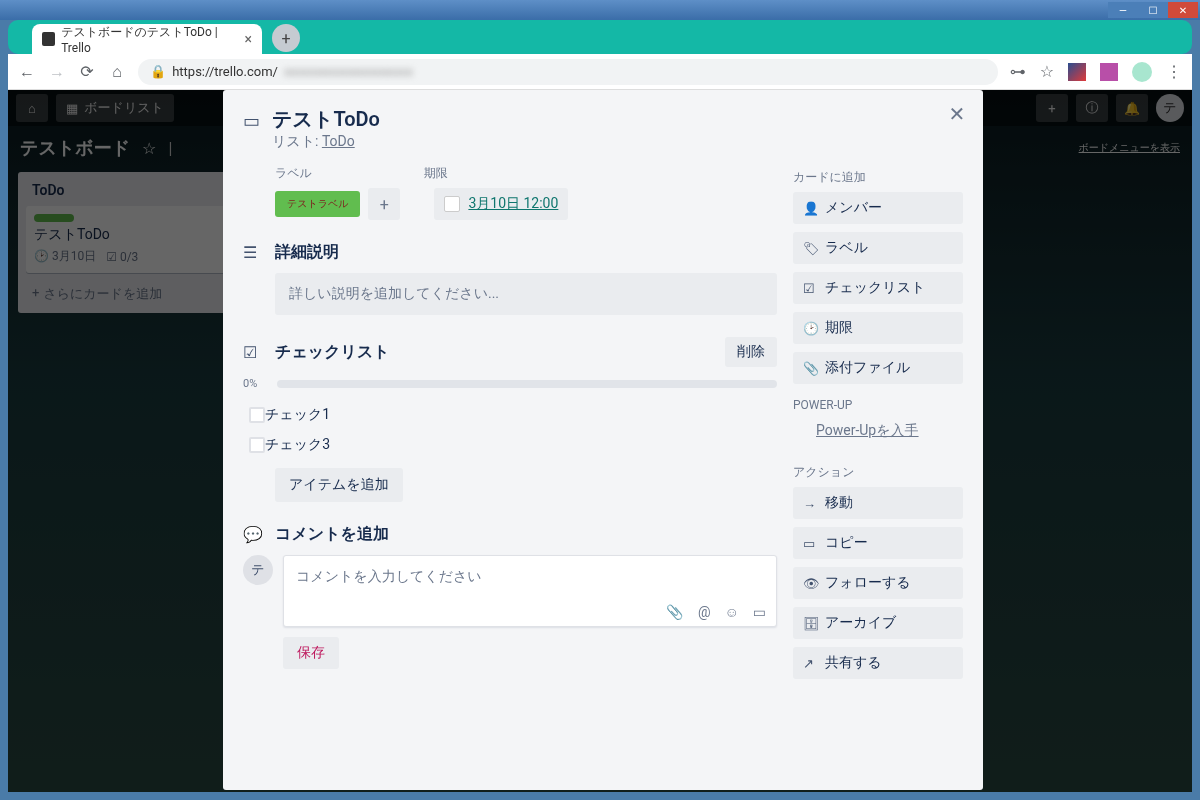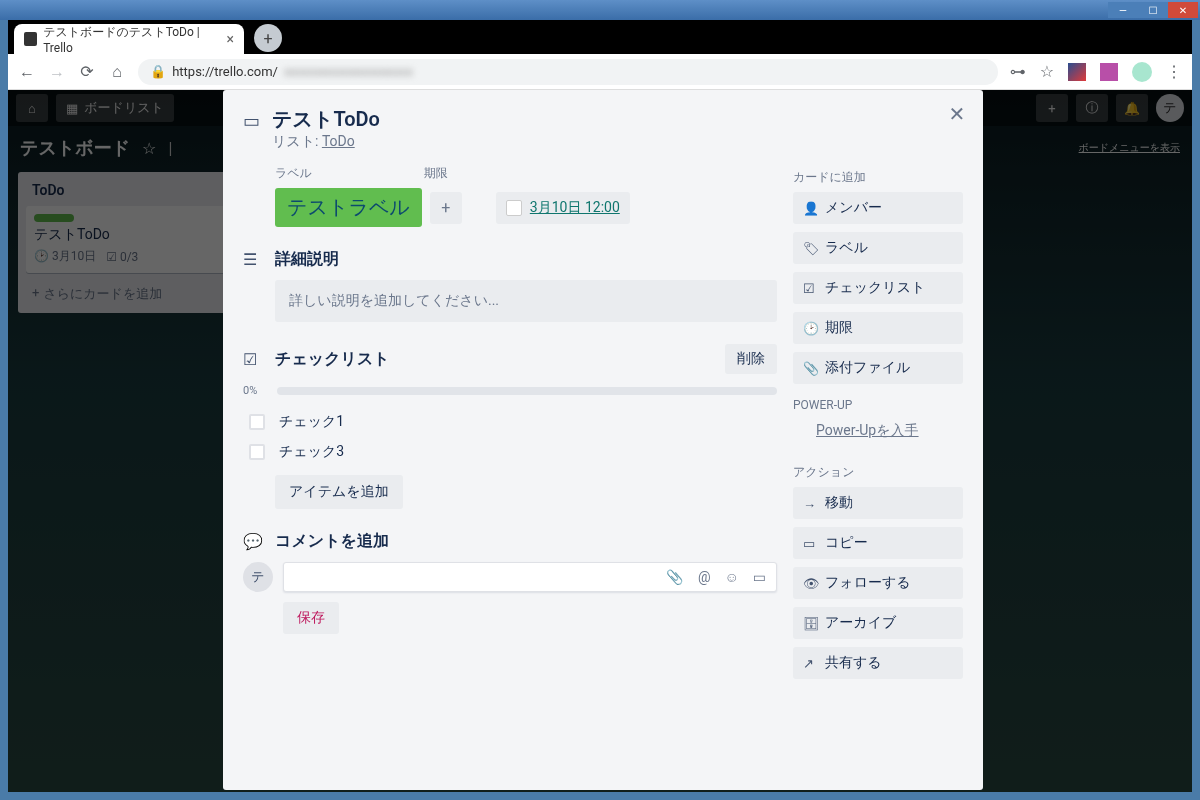--- a/index.html
+++ b/index.html
@@ -6,21 +6,21 @@
 body { width: 1200px; height: 800px; overflow: hidden; background: #4a7ba8; position: relative; }
 
 
 .window-frame { position: absolute; top: 0; left: 0; right: 0; height: 20px; background: linear-gradient(180deg,#5e8fc7,#3a6da8); display: flex; justify-content: flex-end; align-items: center; gap: 0; padding: 0 2px; }
 .win-btn { width: 30px; height: 16px; display: flex; align-items: center; justify-content: center; font-size: 10px; color: #fff; cursor: pointer; }
 .win-min { background:#4b7fb8; }
 .win-max { background:#4b7fb8; }
 .win-close { background:#d04a3a; }
 
 
-.tab-strip { position: absolute; top: 20px; left: 8px; right: 8px; height: 34px; background: #000000; display: flex; align-items: flex-end; padding: 0 6px; }
+.tab-strip { position: absolute; top: 20px; left: 8px; right: 8px; height: 34px; background: #14b8a6; display: flex; align-items: flex-end; padding: 0 24px; border-radius: 10px; }
 .tab { background: #fff; border-radius: 8px 8px 0 0; height: 30px; width: 230px; display: flex; align-items: center; padding: 0 10px; font-size: 12px; color: #333; gap: 6px; }
 .tab-favicon { width: 14px; height: 14px; background: #333; border-radius: 2px; }
 .tab-close { margin-left: auto; font-size: 14px; color: #666; }
 .new-tab { width: 28px; height: 28px; border-radius: 50%; background: #c5cbd1; display: flex; align-items: center; justify-content: center; font-size: 16px; color: #444; margin-left: 10px; margin-bottom: 2px; cursor:pointer; }
 
 
 .addr-bar { position: absolute; top: 54px; left: 8px; right: 8px; height: 36px; background: #fff; display: flex; align-items: center; padding: 0 10px; gap: 12px; border-bottom: 1px solid #ddd; }
 .nav-icon { width: 18px; height: 18px; display: flex; align-items: center; justify-content: center; color: #5f6368; cursor:pointer; }
 .addr-input { flex: 1; height: 26px; background: #f1f3f4; border-radius: 13px; display: flex; align-items: center; padding: 0 12px; font-size: 13px; color: #333; gap: 6px; }
 .addr-right { display: flex; align-items: center; gap: 14px; color: #5f6368; }
@@ -58,37 +58,37 @@
 .mh-sub a { color: #6b778c; text-decoration: underline; }
 
 .modal-body { display: flex; gap: 16px; }
 .main-col { flex: 1; }
 .side-col { width: 170px; }
 
 .section { margin-bottom: 22px; }
 .sec-labels { display:flex; gap:40px; margin-bottom:6px; }
 .sec-label { font-size: 12px; color: #6b778c; }
 .label-row { display: flex; gap: 8px; align-items: center; }
-.label-chip { background: #61bd4f; color: #0c4a6e; padding: 6px 12px; border-radius: 3px; font-size: 20px; font-weight:500; }
+.label-chip { background: #61bd4f; color: #7f1d1d; padding: 6px 12px; border-radius: 3px; font-size: 10px; font-weight:500; }
 .label-add { width: 32px; height: 32px; background: #eaecef; border-radius: 3px; display:flex; align-items:center; justify-content:center; color:#6b778c; cursor:pointer; }
 .due-chip { background: #eaecef; padding: 0 10px; height: 32px; display:flex; align-items:center; gap:8px; border-radius:3px; }
 .due-check { width:16px; height:16px; background:#fff; border:1px solid #ccc; border-radius:2px; }
 .due-text { text-decoration: underline; color:#0f766e; font-size:14px; }
 
 .sec-head { display:flex; align-items:center; gap:12px; margin-bottom:10px; }
 .sec-head-icon { color:#42526e; width:20px; font-size:16px; }
 .sec-head-title { font-size:16px; font-weight:600; color:#172b4d; }
 .desc-box { background:#eaecef; border-radius:3px; padding:12px 14px; color:#6b778c; font-size:14px; margin-left:32px; cursor:pointer; }
 
 .checklist-head { display:flex; align-items:center; }
 .delete-btn { margin-left:auto; background:#eaecef; border-radius:3px; padding:6px 12px; font-size:14px; color:#172b4d; cursor:pointer; }
 .progress-row { display:flex; align-items:center; gap:8px; margin:4px 0 10px; }
 .progress-pct { font-size:11px; color:#6b778c; width:26px; }
 .progress-bar { flex:1; height:8px; background:#e1e4e9; border-radius:4px; }
-.check-item { display:flex; align-items:center; gap:14px; padding:6px 0 6px 6px; font-size:14px; color:#172b4d; }
+.check-item { display:flex; align-items:center; padding:6px 0 6px 6px; font-size:14px; color:#172b4d; }
 .check-box { width:16px; height:16px; border:2px solid #dfe1e6; border-radius:2px; background:#fff; }
 .add-item-btn { margin-left:32px; margin-top:8px; background:#eaecef; border-radius:3px; padding:8px 14px; font-size:14px; color:#172b4d; display:inline-block; cursor:pointer; }
 
 .comment-area { display:flex; gap:10px; margin-left:0; }
 .comment-avatar { width:30px; height:30px; border-radius:50%; background:#dfe1e6; display:flex; align-items:center; justify-content:center; font-size:13px; color:#42526e; }
 .comment-box { flex:1; background:#fff; border:1px solid #dfe1e6; border-radius:3px; box-shadow:0 1px 2px rgba(9,30,66,.1); }
 .comment-input { padding:12px; color:#6b778c; font-size:14px; min-height:30px; }
 .comment-tools { display:flex; justify-content:flex-end; gap:14px; padding:6px 10px; color:#6b778c; font-size:14px; }
 .save-btn { margin-left:40px; margin-top:10px; background:#eaecef; border-radius:3px; padding:7px 14px; font-size:14px; color:#be185d; display:inline-block; }
 
@@ -237,20 +237,21 @@
         </div>
 
         <div class="section">
           <div class="sec-head">
             <div class="sec-head-icon">💬</div>
             <div class="sec-head-title">コメントを追加</div>
           </div>
           <div class="comment-area">
             <div class="comment-avatar">テ</div>
             <div class="comment-box">
+              <div class="comment-input">コメントを入力してください</div>
               <div class="comment-tools">
                 <span>📎</span>
                 <span>@</span>
                 <span>☺</span>
                 <span>▭</span>
               </div>
             </div>
           </div>
           <div class="save-btn">保存</div>
         </div>

